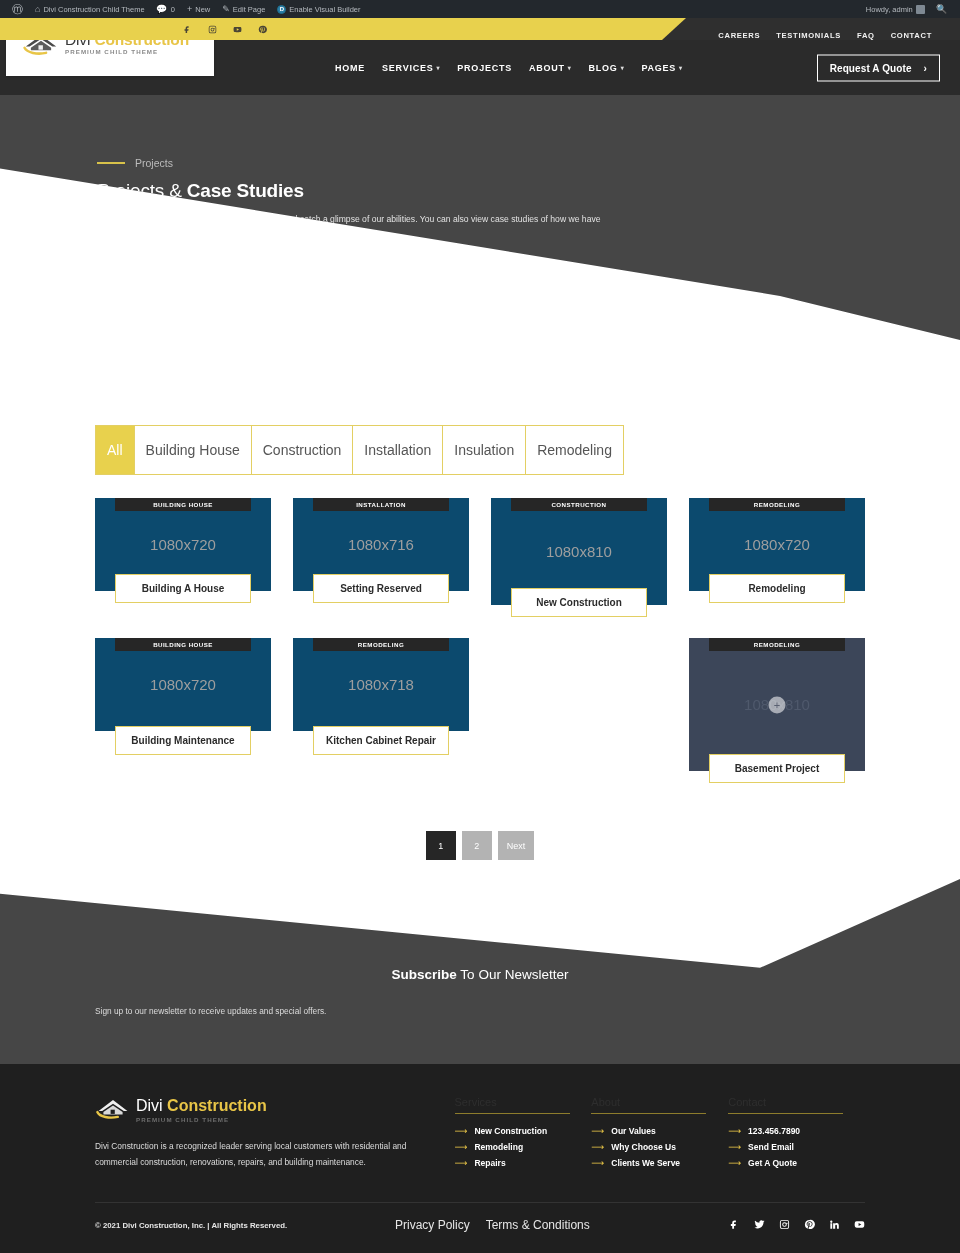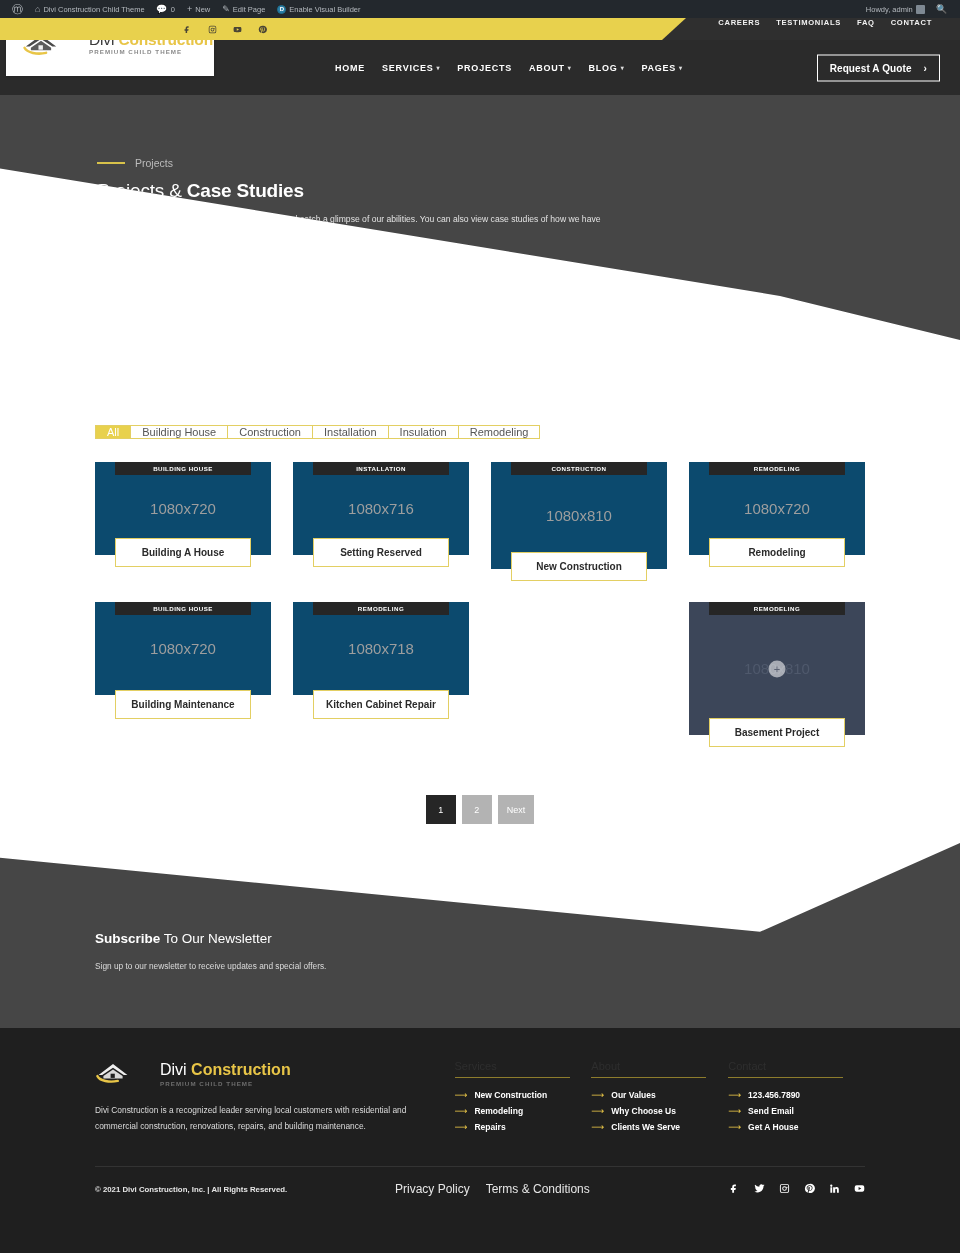--- a/index.html
+++ b/index.html
@@ -28,32 +28,32 @@
   .topbar { height: 22px; display: flex; position: relative; z-index: 50; background: #2f2f2f; }
   .topbar-yellow {
     background: #e8d14d; flex: 0 0 686px; position: relative;
     display: flex; align-items: center; justify-content: center;
     -webkit-clip-path: polygon(0 0, 100% 0, calc(100% - 24px) 100%, 0 100%);
     clip-path: polygon(0 0, 100% 0, calc(100% - 24px) 100%, 0 100%);
   }
   .social-top { display: flex; gap: 14px; align-items: center; transform: translateX(-118px); }
   .social-top .s-ico { width: 11px; height: 11px; display: inline-flex; align-items: center; justify-content: center; color: #3b3b3b; }
   .social-top svg { width: 9px; height: 9px; fill: #4a4535; }
-  .topbar-dark { flex: 1; display: flex; align-items: flex-start; justify-content: flex-end; padding-right: 28px; gap: 16px; }
+  .topbar-dark { flex: 1; display: flex; align-items: flex-end; justify-content: flex-end; padding-right: 28px; gap: 16px; }
   .topbar-dark a { color: #f2f2f2; font-size: 7.6px; letter-spacing: 0.09em; font-weight: bold; text-decoration: none; }
 
   
   .header { height: 55px; background: #2b2b2b; display: flex; align-items: center; position: relative; z-index: 40; }
   .logo-box {
     position: absolute; left: 6px; top: -29px; width: 208px; height: 65px;
     background: #fff; display: flex; align-items: center; padding-left: 16px;
     box-shadow: 0 1px 3px rgba(0,0,0,.18); z-index: 55;
   }
   .logo-mark { width: 38px; height: 26px; position: relative; margin-right: 5px; flex: none; }
-  .logo-text-wrap { display: flex; flex-direction: column; line-height: 1; margin-left: 24px; }
+  .logo-text-wrap { display: flex; flex-direction: column; line-height: 1; }
   .logo-main { font-size: 15.5px; font-weight: bold; letter-spacing: -0.01em; }
   .logo-main .d1 { color: #3a3a3a; font-weight: normal; }
   .logo-main .d2 { color: #e8c547; font-weight: bold; }
   .logo-sub { font-size: 6.2px; letter-spacing: 0.17em; color: #8a8a8a; margin-top: 2px; font-weight: 600;}
 
   .nav { display: flex; align-items: center; gap: 17px; margin-left: 335px; }
   .nav a { color: #fff; font-size: 9px; font-weight: bold; letter-spacing: 0.085em; text-decoration: none; display: flex; align-items: center; gap: 3px; }
   .caret { font-size: 6px; opacity: .85; }
   .quote-btn {
     position: absolute; right: 20px; top: 50%; transform: translateY(-50%);
@@ -75,21 +75,21 @@
   .hero-title .thin { font-weight: normal; }
   .hero-title .bold { font-weight: bold; }
   .hero-desc { font-size: 8.6px; color: #e2e2e2; line-height: 1.75; max-width: 505px; }
 
   
   .projects-section { background: #fff; padding-top: 85px; position: relative; }
   .container { width: 770px; margin: 0 auto; }
 
   .filters { display: flex; border: 1px solid #e3cf63; width: max-content; }
   .filter {
-    font-size: 11px; color: #555; background: #fff; padding: 0 11px;
+    font-size: 14px; color: #555; background: #fff; padding: 16px 11px;
     border-right: 1px solid #e3cf63; white-space: nowrap;
   }
   .filter:last-child { border-right: none; }
   .filter.active { background: #e8d14d; color: #fff; font-weight: 500; }
 
   .grid { display: flex; gap: 22px; margin-top: 23px; }
   .col { width: 176px; }
   .card { position: relative; margin-bottom: 12px; }
   .card-media { background: #0c4a6e; position: relative; display: flex; align-items: center; justify-content: center; }
   .card-cat {
@@ -119,21 +119,21 @@
   .page.active { background: #262626; }
 
   
   .newsletter {
     background: #464646; height: 185px; position: relative; margin-top: -3px;
     -webkit-clip-path: polygon(0 8%, 760px 48%, 100% 0, 100% 100%, 0 100%);
     clip-path: polygon(0 8%, 760px 48%, 100% 0, 100% 100%, 0 100%);
   }
   .news-inner { width: 770px; margin: 0 auto; padding-top: 88px; display: flex; align-items: flex-start; }
   .news-left { flex: 1; }
-  .news-title { font-size: 13.5px; color: #fff; margin-bottom: 15px; }
+  .news-title { font-size: 13.5px; color: #fff; margin-bottom: 24px; text-align: center; }
   .news-title .b { font-weight: bold; }
   .news-title .n { font-weight: normal; }
   .news-sub { font-size: 8.3px; color: #dcdcdc; }
   .news-right { display: flex; align-items: stretch; gap: 9px; margin-top: 4px; }
   .email-input {
     width: 265px; height: 25px; background: #fff; border: none; padding: 0 10px;
     font-size: 8.8px; color: #9a9a9a; font-family: "Liberation Sans", sans-serif;
   }
   .email-input::placeholder { color: #a8a8a8; }
   .subscribe-btn {
@@ -455,21 +455,21 @@
       <a class="f-link">
           <span class="f-arrow">⟶</span>
           <span class="t">123.456.7890</span>
         </a>
       <a class="f-link">
           <span class="f-arrow">⟶</span>
           <span class="t">Send Email</span>
         </a>
       <a class="f-link">
           <span class="f-arrow">⟶</span>
-          <span class="t">Get A House</span>
+          <span class="t">Get A Quote</span>
         </a>
     </div>
   </div>
 
   <div class="footer-divider"></div>
 
   <div class="footer-bottom">
     <div class="copy">© 2021 Divi Construction, Inc. | All Rights Reserved.</div>
     <div class="legal">
       <a>Privacy Policy</a>

